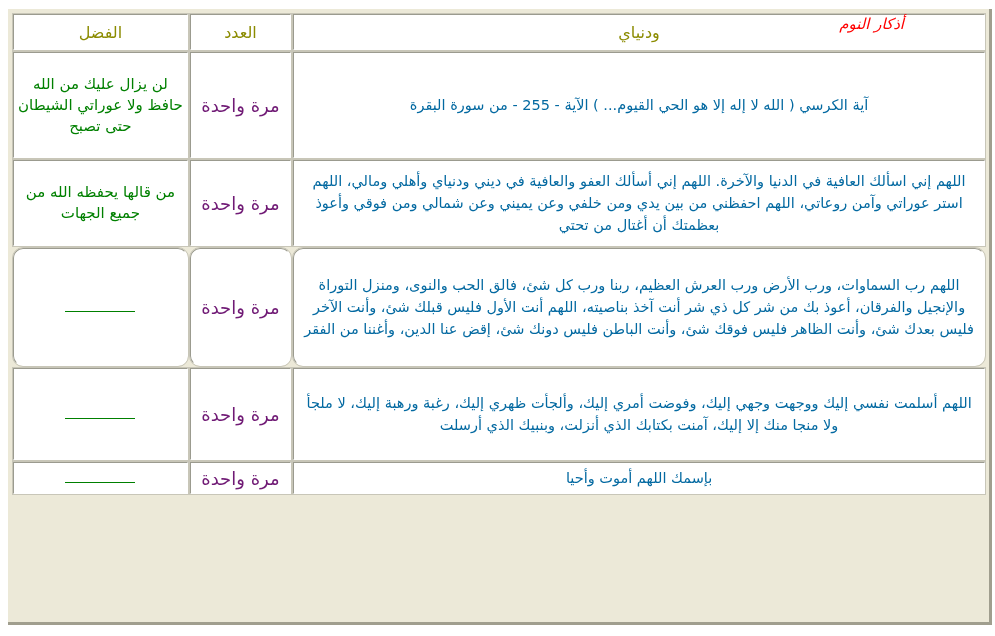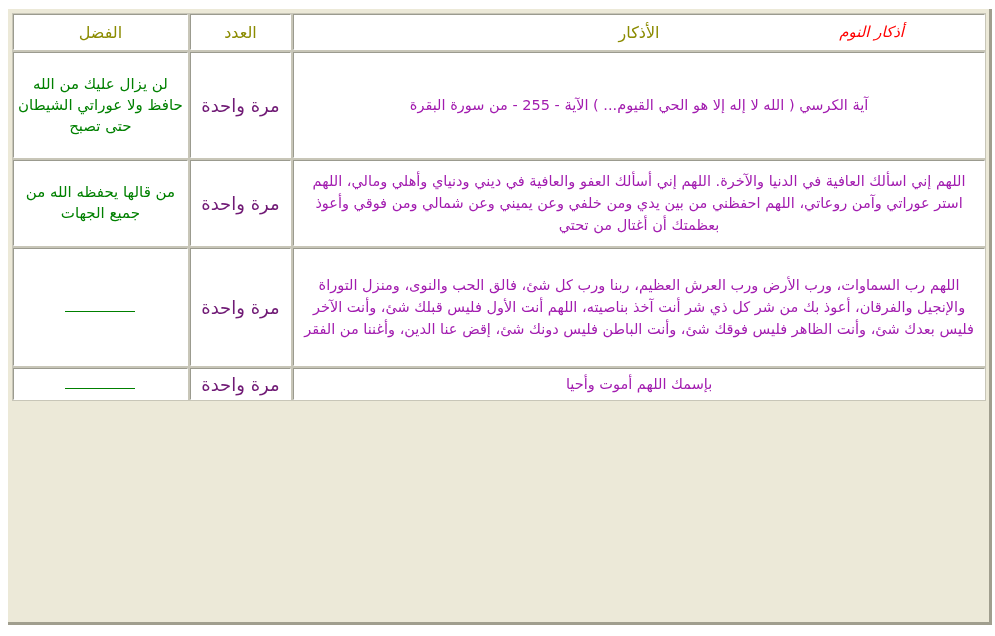--- a/index.html
+++ b/index.html
@@ -48,28 +48,28 @@
       color: #8b8b00;
       font-size: 16px;
       position: relative;
     }
     th.h-zikr { width: 690px; }
     th.h-count { width: 92px; }
     th.h-virtue { width: 166px; }
     .title-red {
       position: absolute;
       right: 80px;
-      top: 8px;
+      top: 0;
       color: #ff0000;
       font-style: italic;
       font-size: 15px;
       font-family: "DejaVu Serif", serif;
     }
     .zikr {
-      color: #a21caf;
+      color: #0369a1;
       font-size: 14.5px;
       line-height: 22px;
       margin-top: 9px;
     }
     .count {
       color: #701a75;
       font-size: 18px;
     }
     .virtue {
       color: #008000;
@@ -77,36 +77,36 @@
       line-height: 21px;
     }
     .dash {
       display: inline-block;
       width: 70px;
       border-bottom: 1px solid #008000;
       height: 8px;
     }
     tr.r1 td { height: 100px; }
     tr.r2 td { height: 80px; }
-    tr.r3 td { height: 112px; }
+    tr.r3 td { height: 112px; border-radius: 10px; }
     tr.r4 td { height: 56px; }
     tr.r5 td { height: 86px; }
     tr.r6 td { height: 26px; }
     tr.r7 td { height: 52px; }
   </style>
 </head>
 <body>
 
 <div class="wrap">
   <table class="azkar">
     <tbody>
         <tr>
       <th class="h h-zikr">
         <span class="title-red">أذكار النوم</span>
-        <span>الأذكار</span>
+        <span>ودنياي</span>
       </th>
       <th class="h h-count">العدد</th>
       <th class="h h-virtue">الفضل</th>
     </tr>
 
     <tr class="r1">
       <td class="zikr">آية الكرسي ( الله لا إله إلا هو الحي القيوم... ) الآية - 255 - من سورة البقرة</td>
       <td class="count">مرة واحدة</td>
       <td class="virtue">لن يزال عليك من الله حافظ ولا عوراتي الشيطان حتى تصبح</td>
     </tr>
@@ -117,20 +117,25 @@
       <td class="virtue">من قالها يحفظه الله من جميع الجهات</td>
     </tr>
 
     <tr class="r3">
       <td class="zikr">اللهم رب السماوات، ورب الأرض ورب العرش العظيم، ربنا ورب كل شئ، فالق الحب والنوى، ومنزل التوراة والإنجيل والفرقان، أعوذ بك من شر كل ذي شر أنت آخذ بناصيته، اللهم أنت الأول فليس قبلك شئ، وأنت الآخر فليس بعدك شئ، وأنت الظاهر فليس فوقك شئ، وأنت الباطن فليس دونك شئ، إقض عنا الدين، وأغننا من الفقر</td>
       <td class="count">مرة واحدة</td>
       <td class="virtue"><span class="dash"></span></td>
     </tr>
 
 
+    <tr class="r5">
+      <td class="zikr">اللهم أسلمت نفسي إليك ووجهت وجهي إليك، وفوضت أمري إليك، وألجأت ظهري إليك، رغبة ورهبة إليك، لا ملجأ ولا منجا منك إلا إليك، آمنت بكتابك الذي أنزلت، وبنبيك الذي أرسلت</td>
+      <td class="count">مرة واحدة</td>
+      <td class="virtue"><span class="dash"></span></td>
+    </tr>
 
     <tr class="r6">
       <td class="zikr">بإسمك اللهم أموت وأحيا</td>
       <td class="count">مرة واحدة</td>
       <td class="virtue"><span class="dash"></span></td>
     </tr>
 
   </tbody>
     </table>
 </div>

